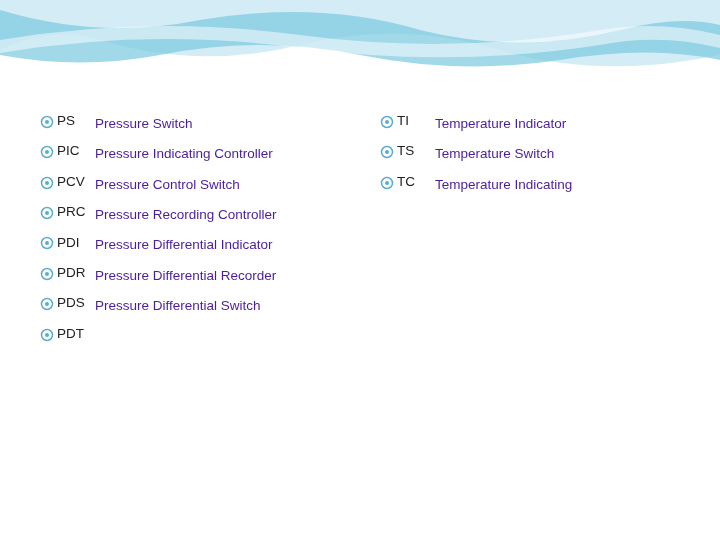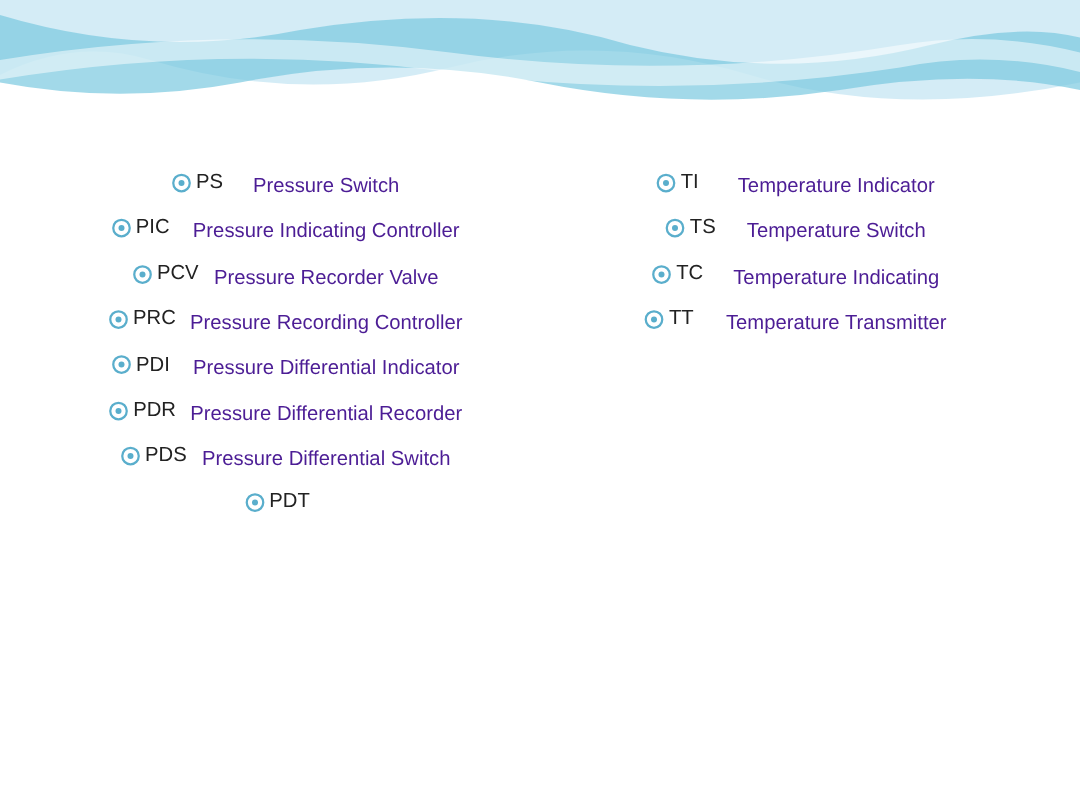--- a/index.html
+++ b/index.html
@@ -42,21 +42,20 @@
       flex: 1;
     }
 
     .item-row {
       display: flex;
       align-items: baseline;
       margin-bottom: 6px;
       font-size: 13.5px;
       color: #222;
       line-height: 1.6;
-      justify-content: center;
     }
 
     .item-code {
       display: flex;
       align-items: center;
       min-width: 55px;
       font-weight: normal;
       color: #222;
     }
 
@@ -112,21 +111,21 @@
       <span class="item-description">Pressure Indicating Controller</span>
     </div>
       <div class="item-row">
       <span class="item-code">
         <svg class="bullet-icon" viewBox="0 0 14 14" xmlns="http://www.w3.org/2000/svg">
       <circle cx="7" cy="7" r="5.5" fill="none" stroke="#5aaecc" stroke-width="1.5"></circle>
       <circle cx="7" cy="7" r="2" fill="#5aaecc"></circle>
     </svg>
         <span>PCV</span>
       </span>
-      <span class="item-description">Pressure Recorder Valve</span>
+      <span class="item-description">Pressure Control Switch</span>
     </div>
       <div class="item-row">
       <span class="item-code">
         <svg class="bullet-icon" viewBox="0 0 14 14" xmlns="http://www.w3.org/2000/svg">
       <circle cx="7" cy="7" r="5.5" fill="none" stroke="#5aaecc" stroke-width="1.5"></circle>
       <circle cx="7" cy="7" r="2" fill="#5aaecc"></circle>
     </svg>
         <span>PRC</span>
       </span>
       <span class="item-description">Pressure Recording Controller</span>
@@ -196,24 +195,14 @@
       <div class="item-row">
       <span class="item-code">
         <svg class="bullet-icon" viewBox="0 0 14 14" xmlns="http://www.w3.org/2000/svg">
       <circle cx="7" cy="7" r="5.5" fill="none" stroke="#5aaecc" stroke-width="1.5"></circle>
       <circle cx="7" cy="7" r="2" fill="#5aaecc"></circle>
     </svg>
         <span>TC</span>
       </span>
       <span class="item-description">Temperature Indicating</span>
     </div>
-      <div class="item-row">
-      <span class="item-code">
-        <svg class="bullet-icon" viewBox="0 0 14 14" xmlns="http://www.w3.org/2000/svg">
-      <circle cx="7" cy="7" r="5.5" fill="none" stroke="#5aaecc" stroke-width="1.5"></circle>
-      <circle cx="7" cy="7" r="2" fill="#5aaecc"></circle>
-    </svg>
-        <span>TT</span>
-      </span>
-      <span class="item-description">Temperature Transmitter</span>
-    </div>
     </div>
 </div>
 
 </body></html>

